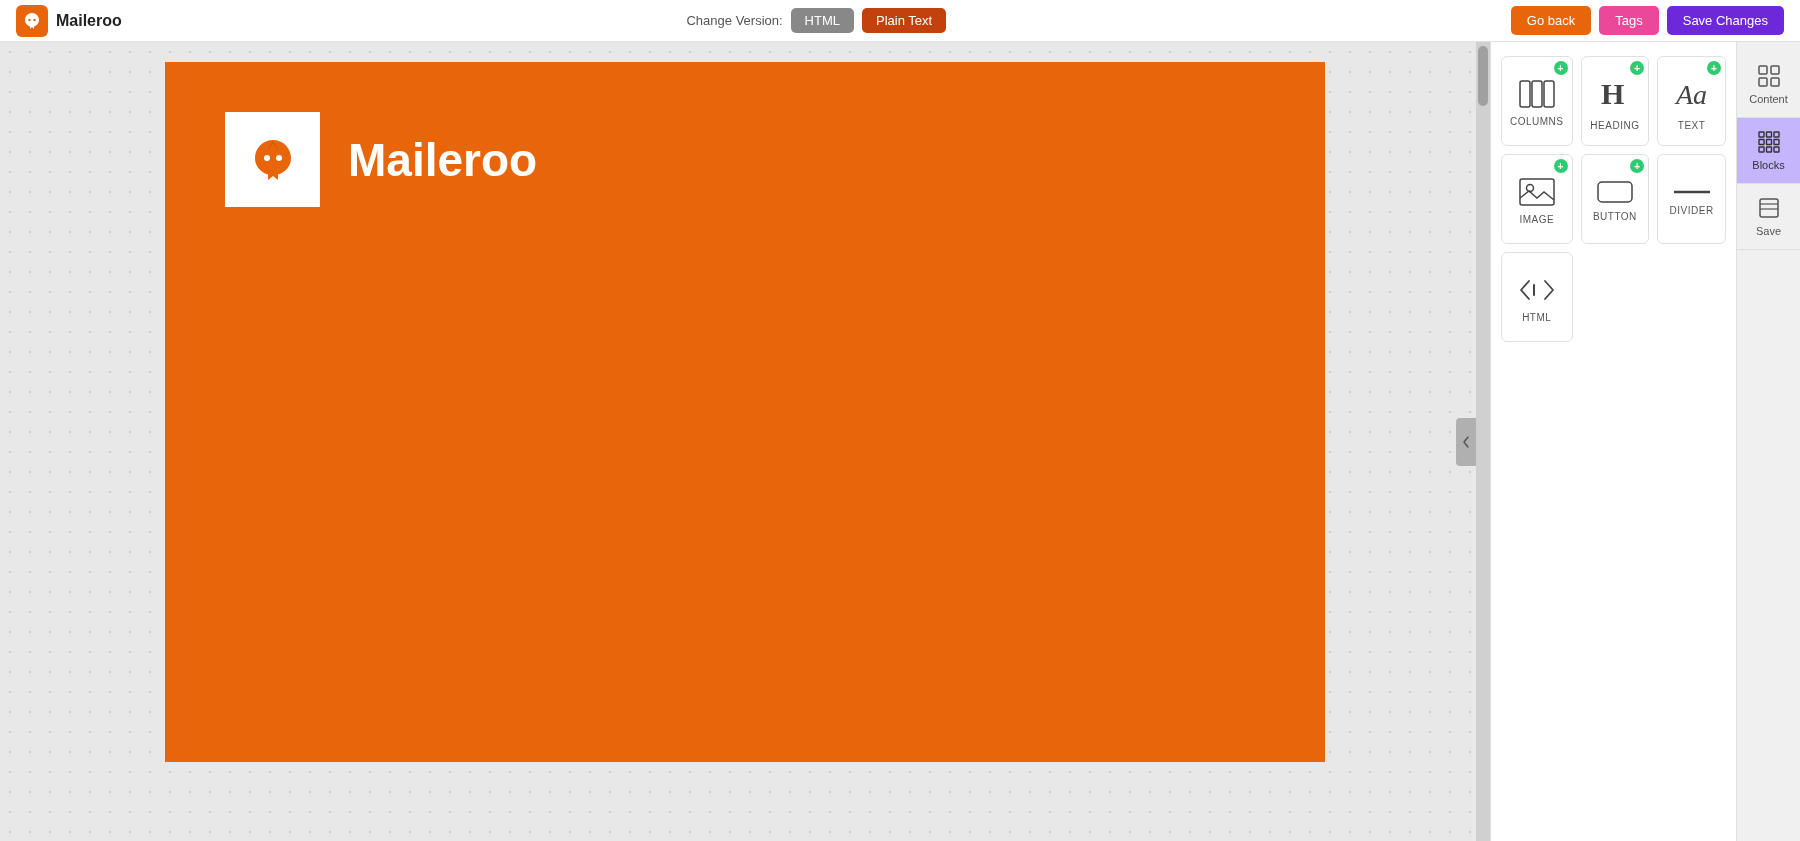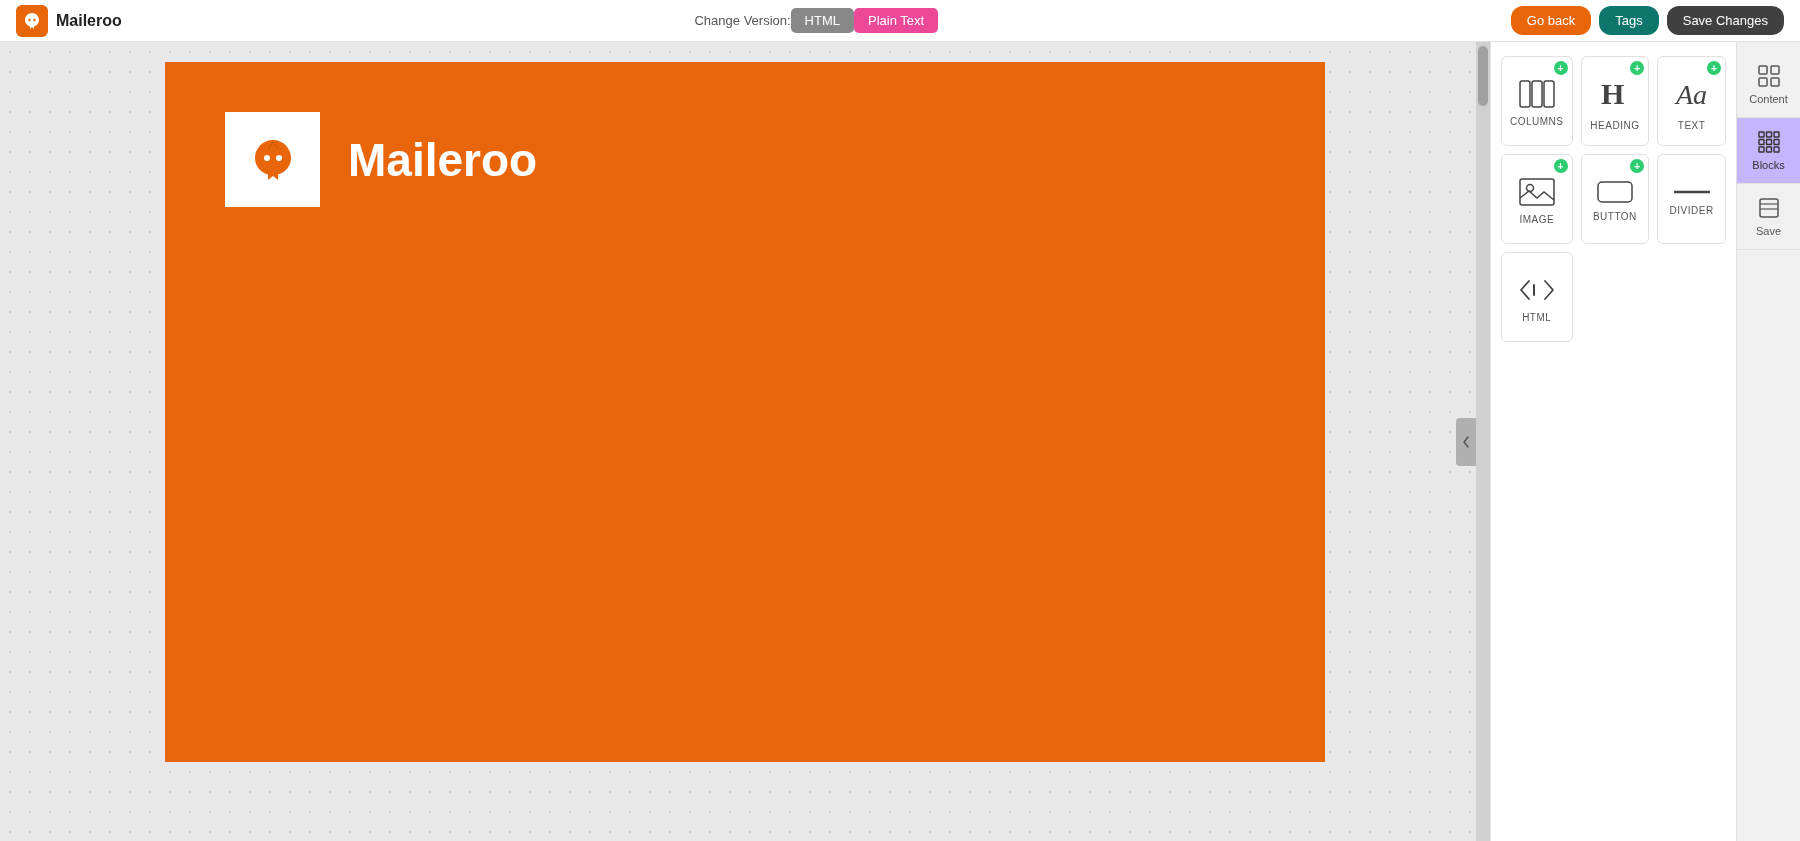--- a/index.html
+++ b/index.html
@@ -32,58 +32,58 @@
       justify-content: center;
     }
     .app-title {
       font-size: 16px;
       font-weight: 600;
       color: #222;
     }
     .header-center {
       display: flex;
       align-items: center;
-      gap: 0;
+      gap: 8px;
     }
     .version-label {
       font-size: 13px;
       color: #555;
     }
     .version-btn {
       padding: 5px 14px;
       border-radius: 5px;
       border: none;
       font-size: 13px;
       cursor: pointer;
     }
     .version-btn.active {
       background: #888;
       color: #fff;
     }
     .version-btn.plain {
-      background: #ec4899;
+      background: #c2410c;
       color: #fff;
       text-align: center;
     }
     .header-right {
       display: flex;
       align-items: center;
       gap: 8px;
     }
     .header-btn {
       padding: 7px 16px;
-      border-radius: 12px;
+      border-radius: 5px;
       border: none;
       font-size: 13px;
       cursor: pointer;
       font-weight: 500;
     }
     .btn-goback { background: #e8650a; color: #fff; }
-    .btn-tags { background: #0f766e; color: #fff; }
-    .btn-save { background: #404040; color: #fff; }
+    .btn-tags { background: #ec4899; color: #fff; }
+    .btn-save { background: #6d28d9; color: #fff; }
 
     
     .main {
       display: flex;
       flex: 1;
       overflow: hidden;
     }
 
     
     .canvas-area {

